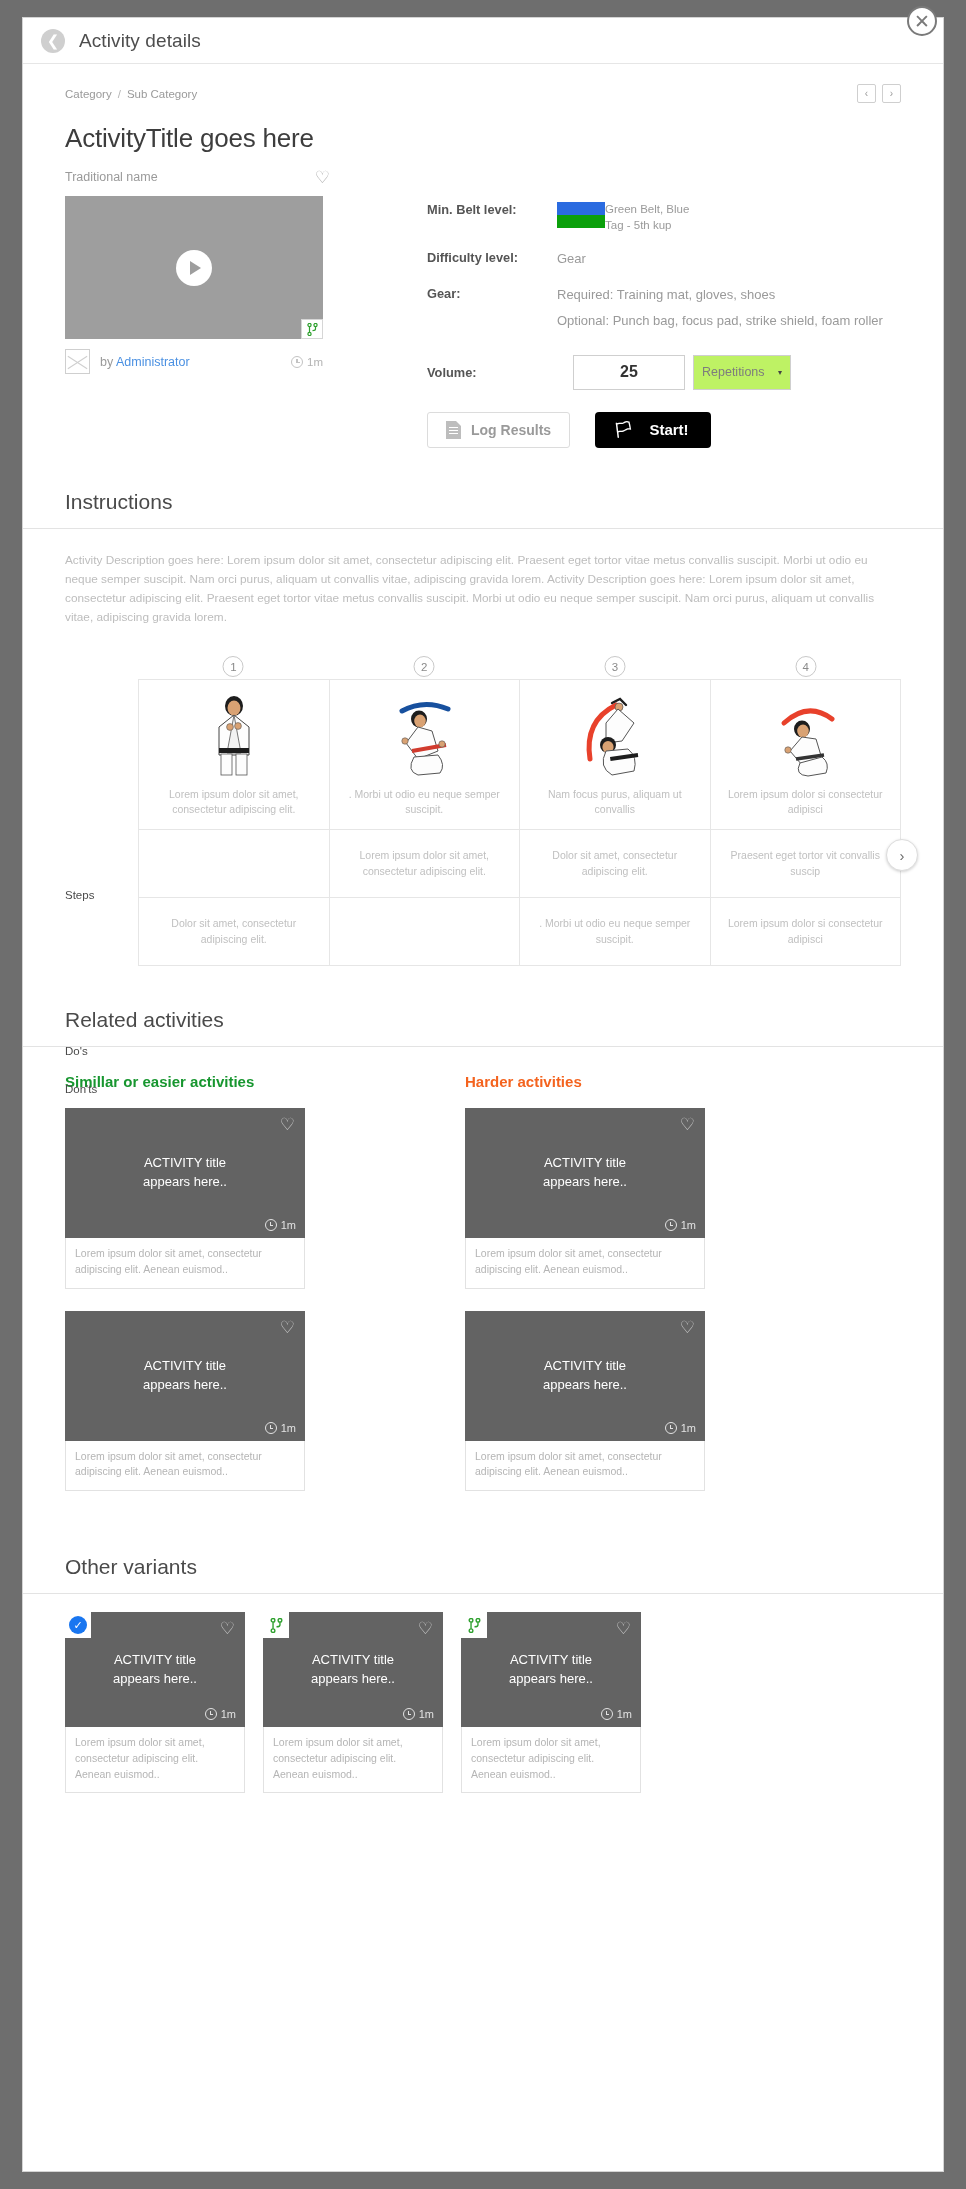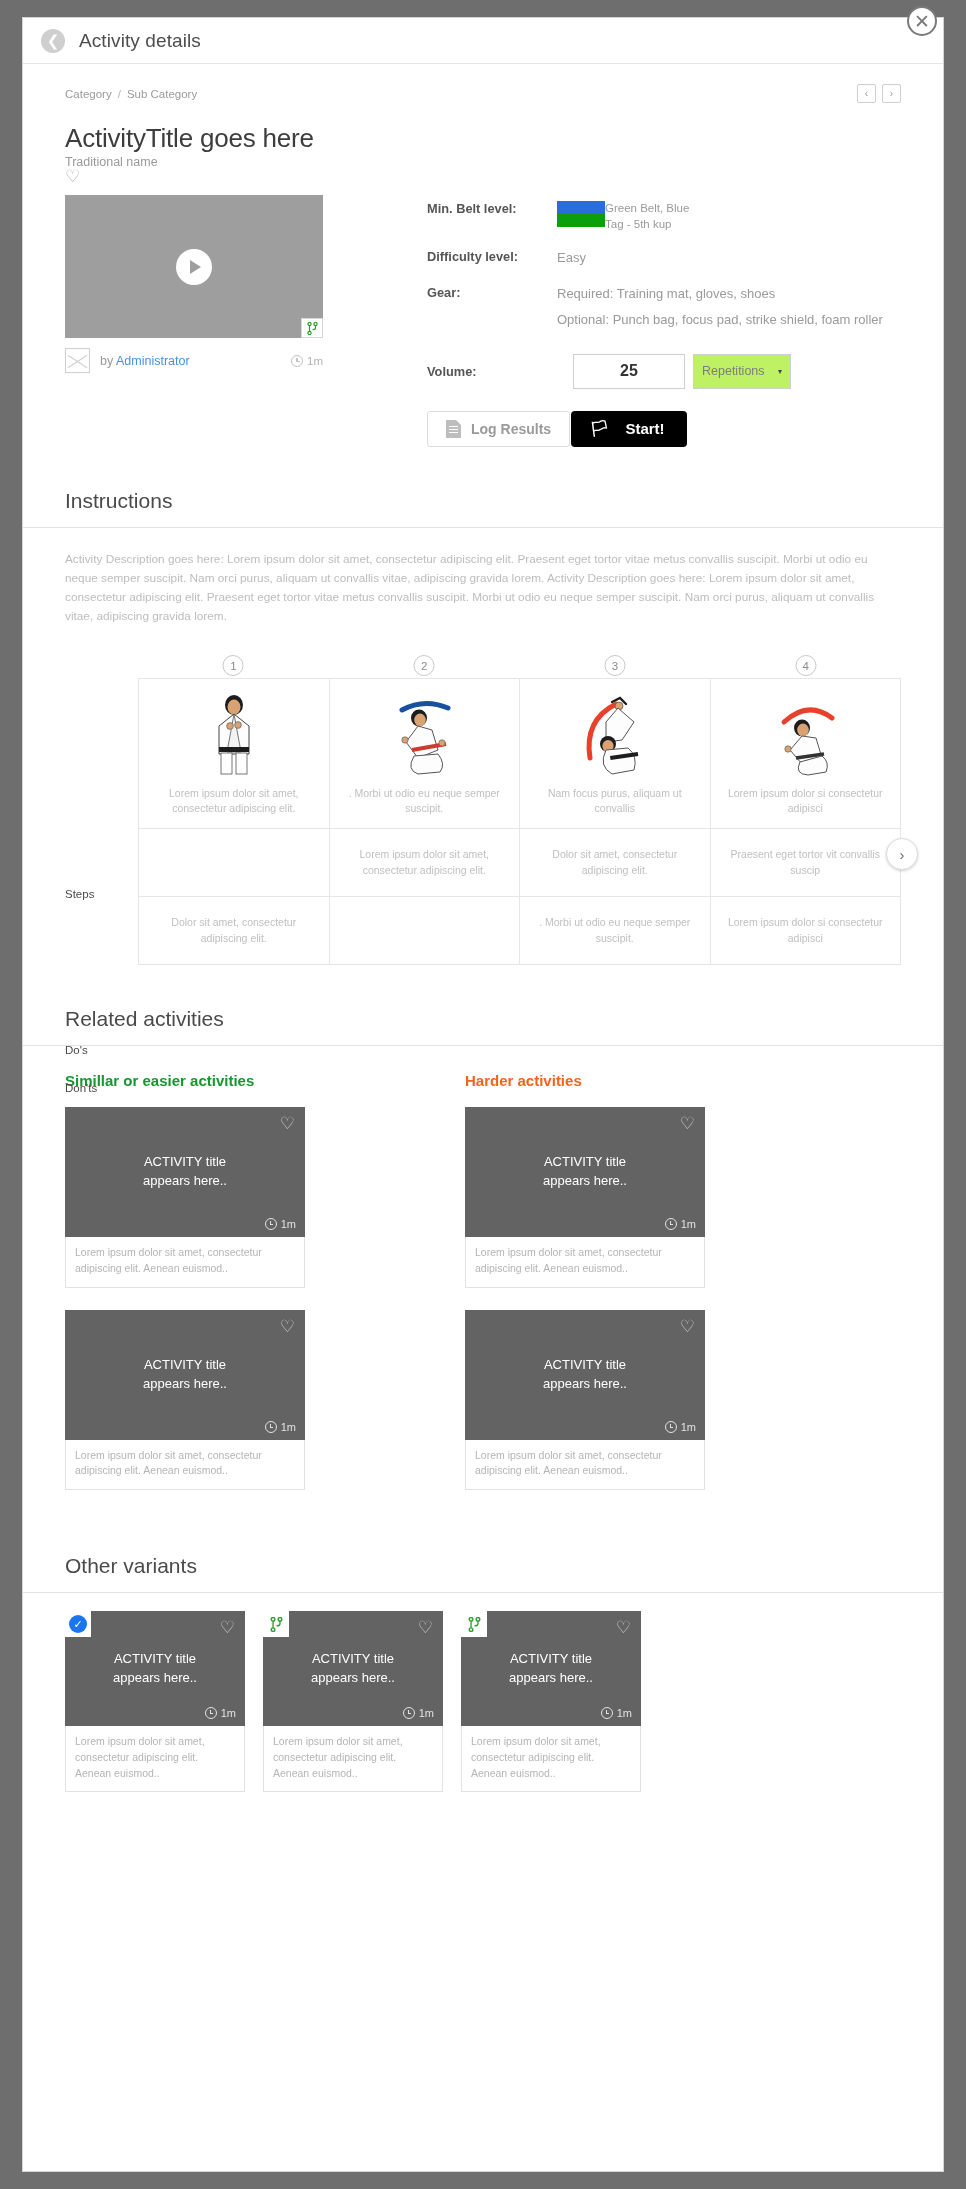--- a/index.html
+++ b/index.html
@@ -75,22 +75,21 @@
   }
 
   
   h2.big {
     font-size: 26px; font-weight: 400; color: #3d3d3d;
     margin-top: 20px; letter-spacing: -.2px;
   }
   .subrow {
     display: flex; align-items: flex-start; justify-content: space-between;
     width: 265px;
-    margin-top: 1px;
-    flex-direction: column;
+    margin-top: 16px;
   }
   .subtitle { font-size: 12.5px; color: #9a9a9a; }
   .heart {
     color: #b0b0b0; font-size: 17px; line-height: 1; cursor: pointer;
     position: relative; top: -1px;
   }
 
   .herowrap { display: flex; margin-top: 9px; }
   .leftcol { width: 268px; flex: none; }
   .video {
@@ -169,21 +168,21 @@
     font-size: 16px; font-weight: bold; color: #333; margin-left: 16px;
   }
   .selbox {
     margin-left: 8px;
     width: 98px; height: 35px; border: 1px solid #cfcfcf; background: #bef264;
     display: flex; align-items: center; padding: 0 8px;
     font-size: 12.5px; color: #7d7d7d;
   }
   .selbox .caret { margin-left: auto; font-size: 8px; color: #444; }
 
-  .actionrow { display: flex; gap: 1px; margin-top: 22px; align-items: center; }
+  .actionrow { display: flex; gap: 25px; margin-top: 22px; align-items: center; }
   .btn-log {
     display: flex; align-items: center; gap: 10px;
     height: 36px; padding: 0 18px;
     border: 1px solid #dcdcdc; border-radius: 3px; background: #fff;
     font-size: 14px; font-weight: bold; color: #9a9a9a; cursor: pointer;
   }
   .doc-ico { width: 15px; height: 18px; background: #bdbdbd; position: relative; }
   .doc-ico::after {
     content:''; position:absolute; right:0; top:0;
     border-left: 5px solid transparent; border-top: 5px solid #fff;
@@ -361,21 +360,21 @@
           <div class="beltwrap">
             <div class="belt">
               <div class="top"></div>
                 <div class="bot"></div>
             </div>
             <div class="belttext">Green Belt, Blue Tag - 5th kup</div>
           </div>
         </div>
         <div class="specrow">
           <div class="speclabel">Difficulty level:</div>
-          <div class="specval">Easy</div>
+          <div class="specval">Gear</div>
         </div>
         <div class="specrow">
           <div class="speclabel">Gear:</div>
           <div class="specval">
             <p>Required: Training mat, gloves, shoes</p>
             <p>Optional: Punch bag, focus pad, strike shield, foam roller</p>
           </div>
         </div>
 
         <div class="volrow">

